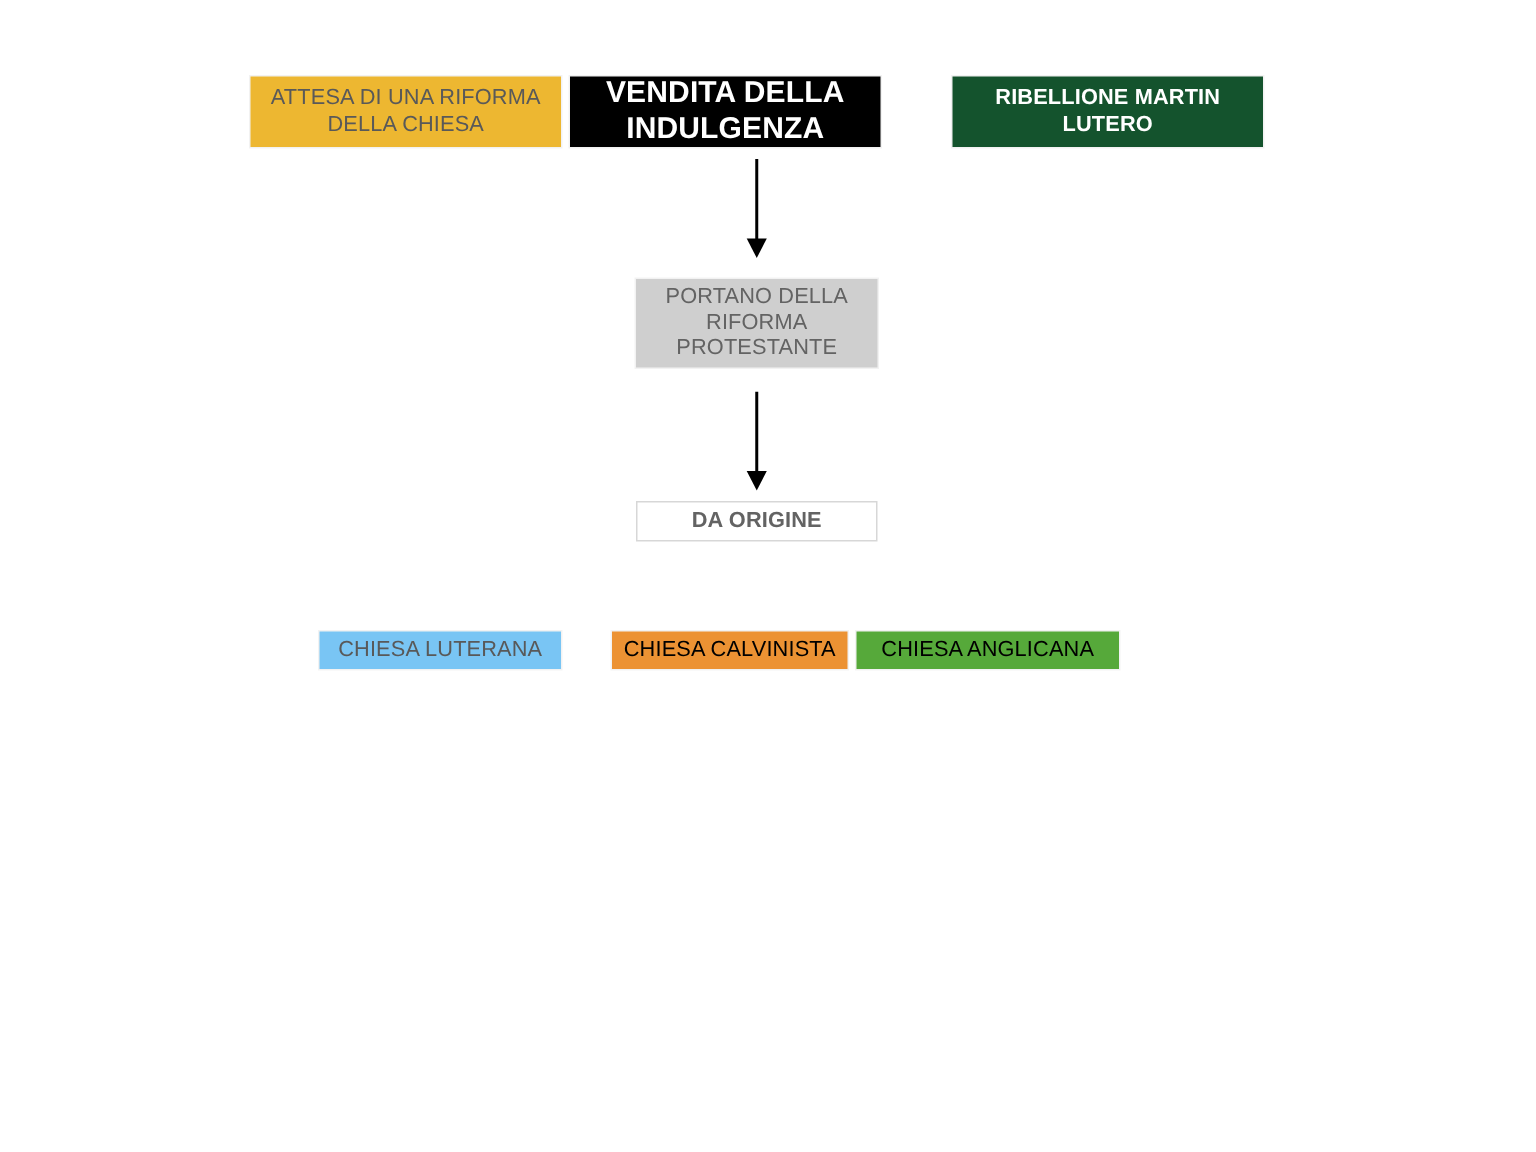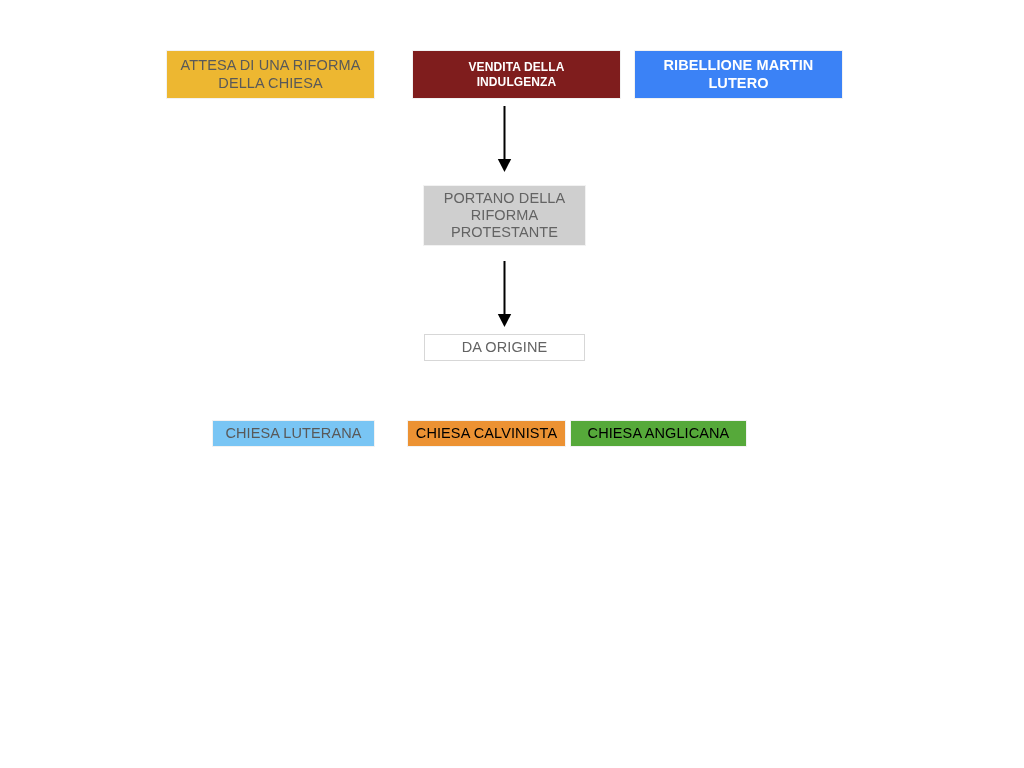--- a/index.html
+++ b/index.html
@@ -33,31 +33,31 @@
   
   .n-attesa {
     left: 167px;  top: 51px;
     width: 207px; height: 47px;
     background: #EDB731;
     color: #595959;
     font-size: 14.5px;
     font-weight: normal;
   }
   .n-vendita {
-    left: 413px;  top: 51px;
+    left: 380px;  top: 51px;
     width: 207px; height: 47px;
-    background: #7f1d1d;
+    background: #000000;
     color: #FFFFFF;
-    font-size: 12px;
+    font-size: 20px;
     font-weight: bold;
   }
   .n-ribellione {
     left: 635px;  top: 51px;
     width: 207px; height: 47px;
-    background: #3b82f6;
+    background: #14532d;
     color: #FFFFFF;
     font-size: 14.5px;
     font-weight: bold;
   }
 
   
   .n-portano {
     left: 424px;  top: 186px;
     width: 161px; height: 59px;
     background: #CFCFCF;
@@ -68,21 +68,21 @@
 
   
   .n-origine {
     left: 424px;  top: 334px;
     width: 161px; height: 27px;
     background: #FFFFFF;
     border: 1px solid #D7D7D7;
     box-shadow: none;
     color: #636363;
     font-size: 14.5px;
-    font-weight: normal;
+    font-weight: bold;
   }
 
   
   .n-luterana {
     left: 213px;  top: 421px;
     width: 161px; height: 25px;
     background: #79C5F4;
     color: #595959;
     font-size: 14.5px;
     font-weight: normal;

